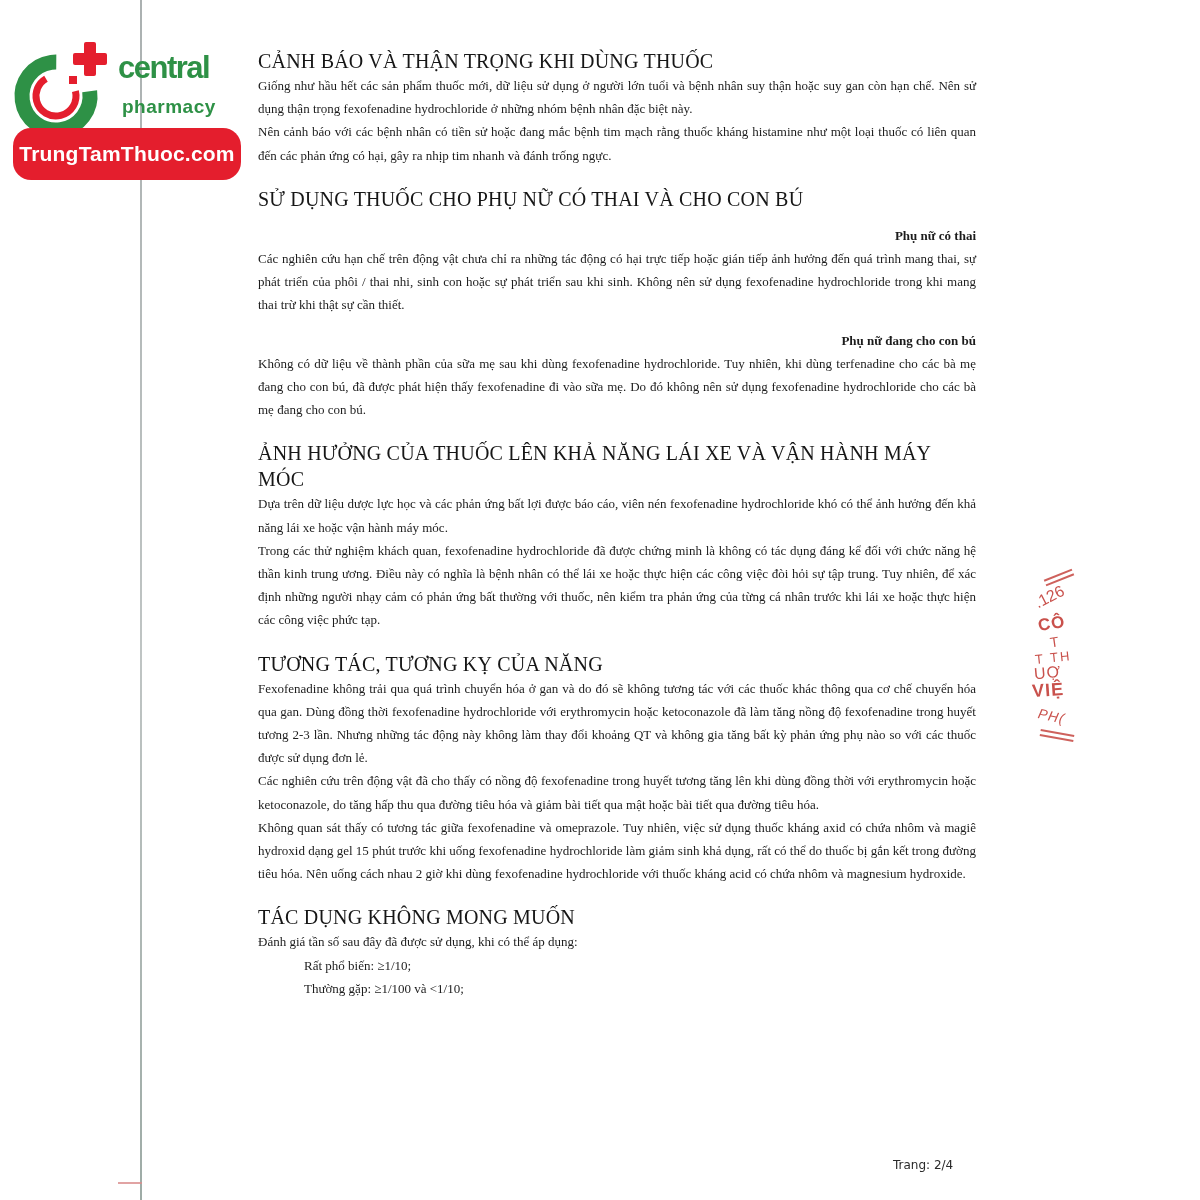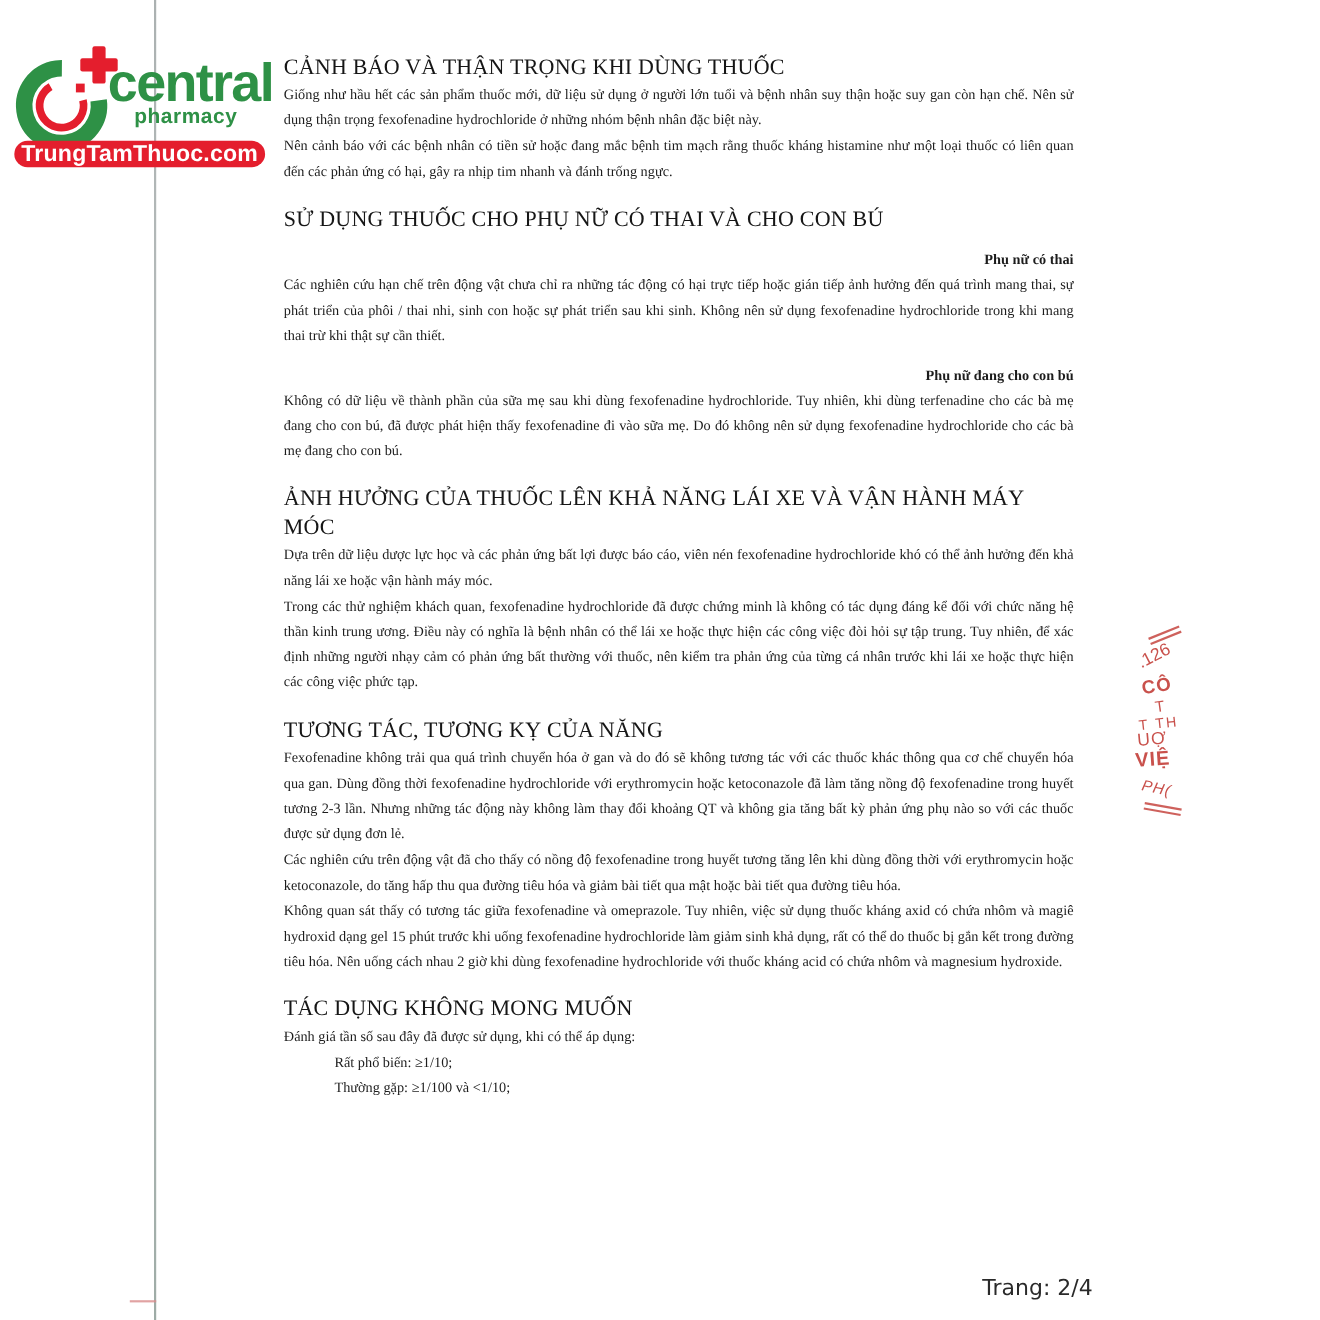--- a/index.html
+++ b/index.html
@@ -21,34 +21,34 @@
   }
   .fold-tick {
     position: absolute; left: 118px; top: 1182px; width: 24px; height: 2px;
     background: #d98c8c; opacity: .8;
   }
 
   
   .logo-wrap { position: absolute; left: 10px; top: 38px; width: 245px; }
   .logo-mark { position: absolute; left: 2px; top: 2px; }
   .wordmark {
-    position: absolute; left: 88px; top: 14px;
+    position: absolute; left: 108px; top: 14px;
     font-family: "Liberation Sans", sans-serif;
-    font-weight: bold; font-size: 49px; letter-spacing: -1.5px;
+    font-weight: bold; font-size: 31px; letter-spacing: -1.5px;
     color: #2e9146; line-height: 1;
   }
   .wordmark-sub {
     position: absolute; left: 112px; top: 58px;
     font-family: "Liberation Sans", sans-serif;
     font-weight: bold; font-size: 19px; letter-spacing: 0.5px;
     color: #2e9146;
     text-align: center;
   }
   .site-banner {
-    position: absolute; left: 3px; top: 90px; width: 228px; height: 24px;
+    position: absolute; left: 3px; top: 90px; width: 228px; height: 52px;
     background: #e41e2d; border-radius: 18px;
     display: flex; align-items: center; justify-content: center;
     font-family: "Liberation Sans", sans-serif;
     font-weight: bold; font-size: 21px; color: #ffffff; letter-spacing: 0.2px; text-align: center;
   }
 
   
   .content { position: absolute; left: 258px; top: 48px; width: 718px; }
   .section { margin-bottom: 19px; }
   .section-heading {
@@ -77,21 +77,21 @@
   .st-f1 { left: 10px; top: 48px; font-size: 17px; font-weight: bold; transform: rotate(-9deg); letter-spacing: 1px; }
   .st-f2 { left: 22px; top: 68px; font-size: 14px; transform: rotate(-8deg); }
   .st-f3 { left: 7px; top: 84px; font-size: 13px; transform: rotate(-6deg); letter-spacing: 2px; }
   .st-f4 { left: 6px; top: 98px; font-size: 16px; transform: rotate(-5deg); letter-spacing: 1px; }
   .st-f5 { left: 4px; top: 114px; font-size: 18px; font-weight: bold; transform: rotate(-4deg); letter-spacing: 1px; }
   .st-f6 { left: 10px; top: 142px; font-size: 14px; font-style: italic; transform: rotate(12deg); letter-spacing: 1px; }
 
   
   .page-number {
     position: absolute; left: 893px; top: 1158px;
-    font-family: "DejaVu Sans", sans-serif; font-size: 20px; color: #2a2a2a;
+    font-family: "DejaVu Sans", sans-serif; font-size: 12px; color: #2a2a2a;
   }
 </style>
 </head>
 <body>
 
 <div class="page">
 
   <div class="fold-line"></div>
   <div class="fold-tick"></div>
 

